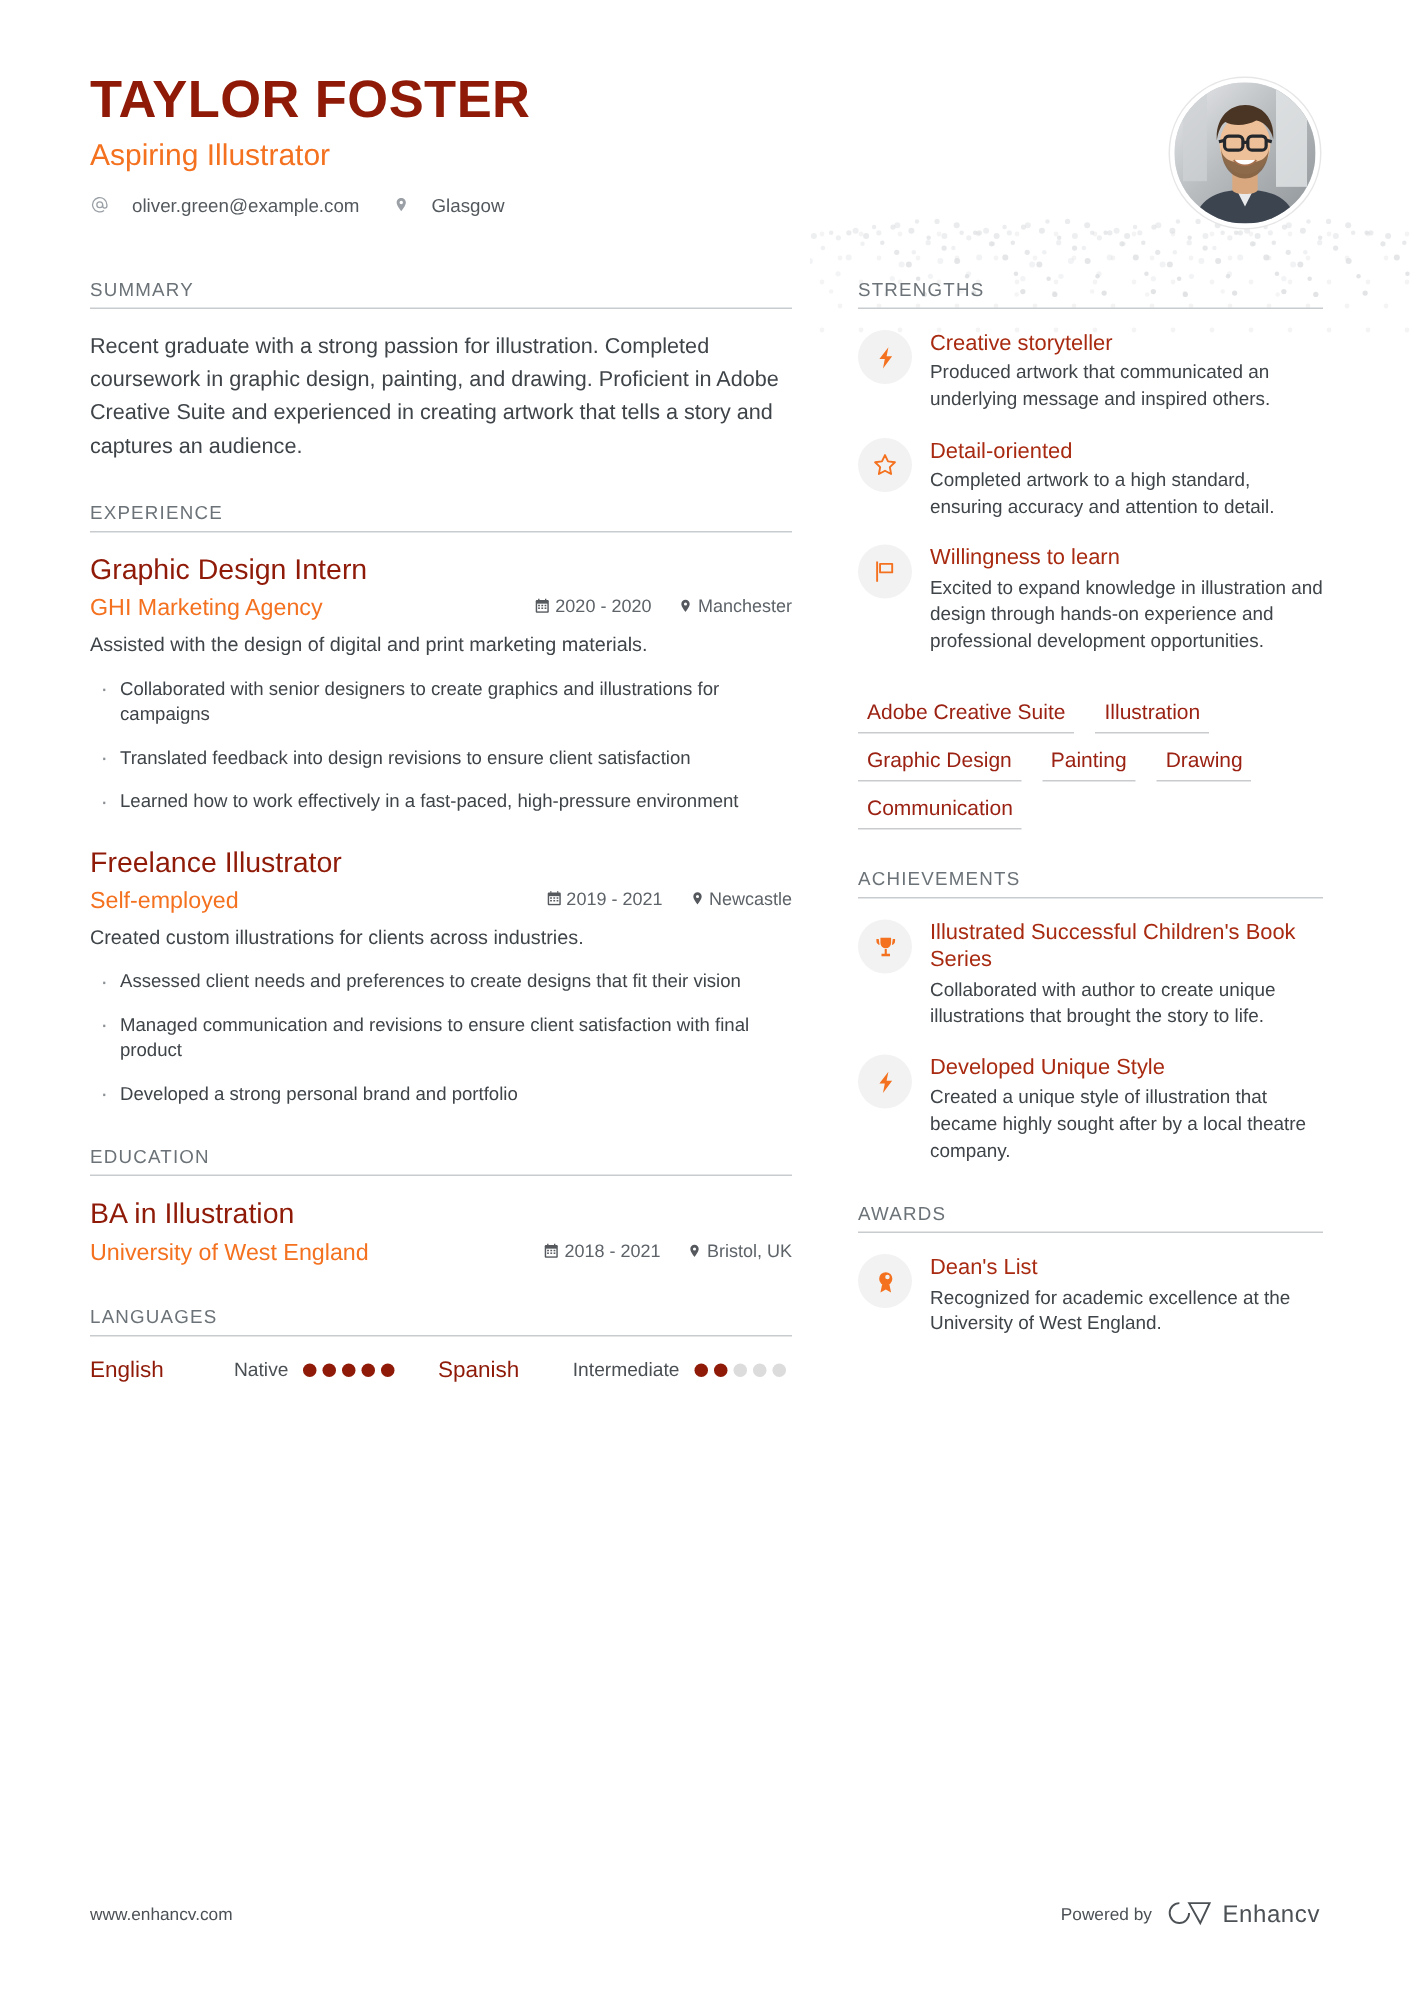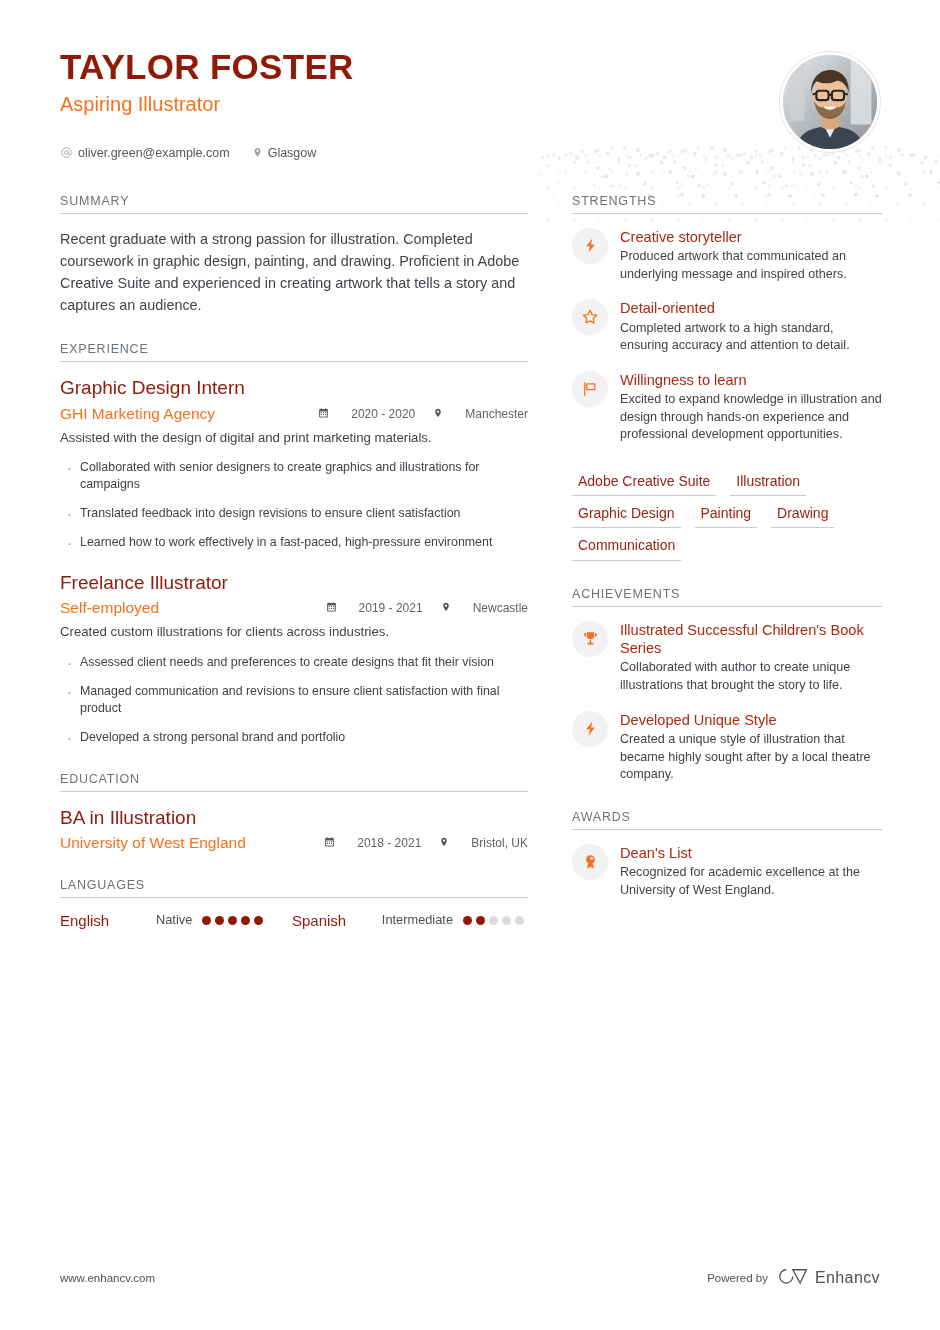--- a/index.html
+++ b/index.html
@@ -54,21 +54,21 @@
     line-height: 1.2;
   }
   .contacts {
     display: flex;
     gap: 22px;
     margin-top: 14px;
     font-size: 12.5px;
     color: #53585d;
     align-items: center;
   }
-  .contact { display: flex; gap: 5px; margin-top: 16px; }
+  .contact { display: flex; gap: 15px; }
   .contact .ico { color: #9aa0a6; display: inline-flex; align-items: center; }
 
   .photo {
     width: 100px; height: 100px;
     border-radius: 50%;
     overflow: hidden;
     flex: 0 0 auto;
     margin-top: 4px;
     border: 3px solid #ffffff;
     box-shadow: 0 0 0 1px #e6e6e6;
@@ -118,21 +118,21 @@
     color: #f4711f;
   }
   .entry-meta {
     display: flex;
     gap: 18px;
     font-size: 12px;
     color: #5d6368;
     align-items: center;
     white-space: nowrap;
   }
-  .meta-item { display: flex; align-items: flex-start; gap: 22px; }
+  .meta-item { display: flex; align-items: center; gap: 3px; }
   .meta-item .ico { color: #55595e; display: inline-flex; }
   .entry-desc {
     font-size: 13.2px;
     line-height: 1.45;
     color: #3f4449;
     margin-top: 5px;
   }
   .bullets { list-style: none; margin-top: 2px; }
   .bullets li {
     font-size: 12.4px;

